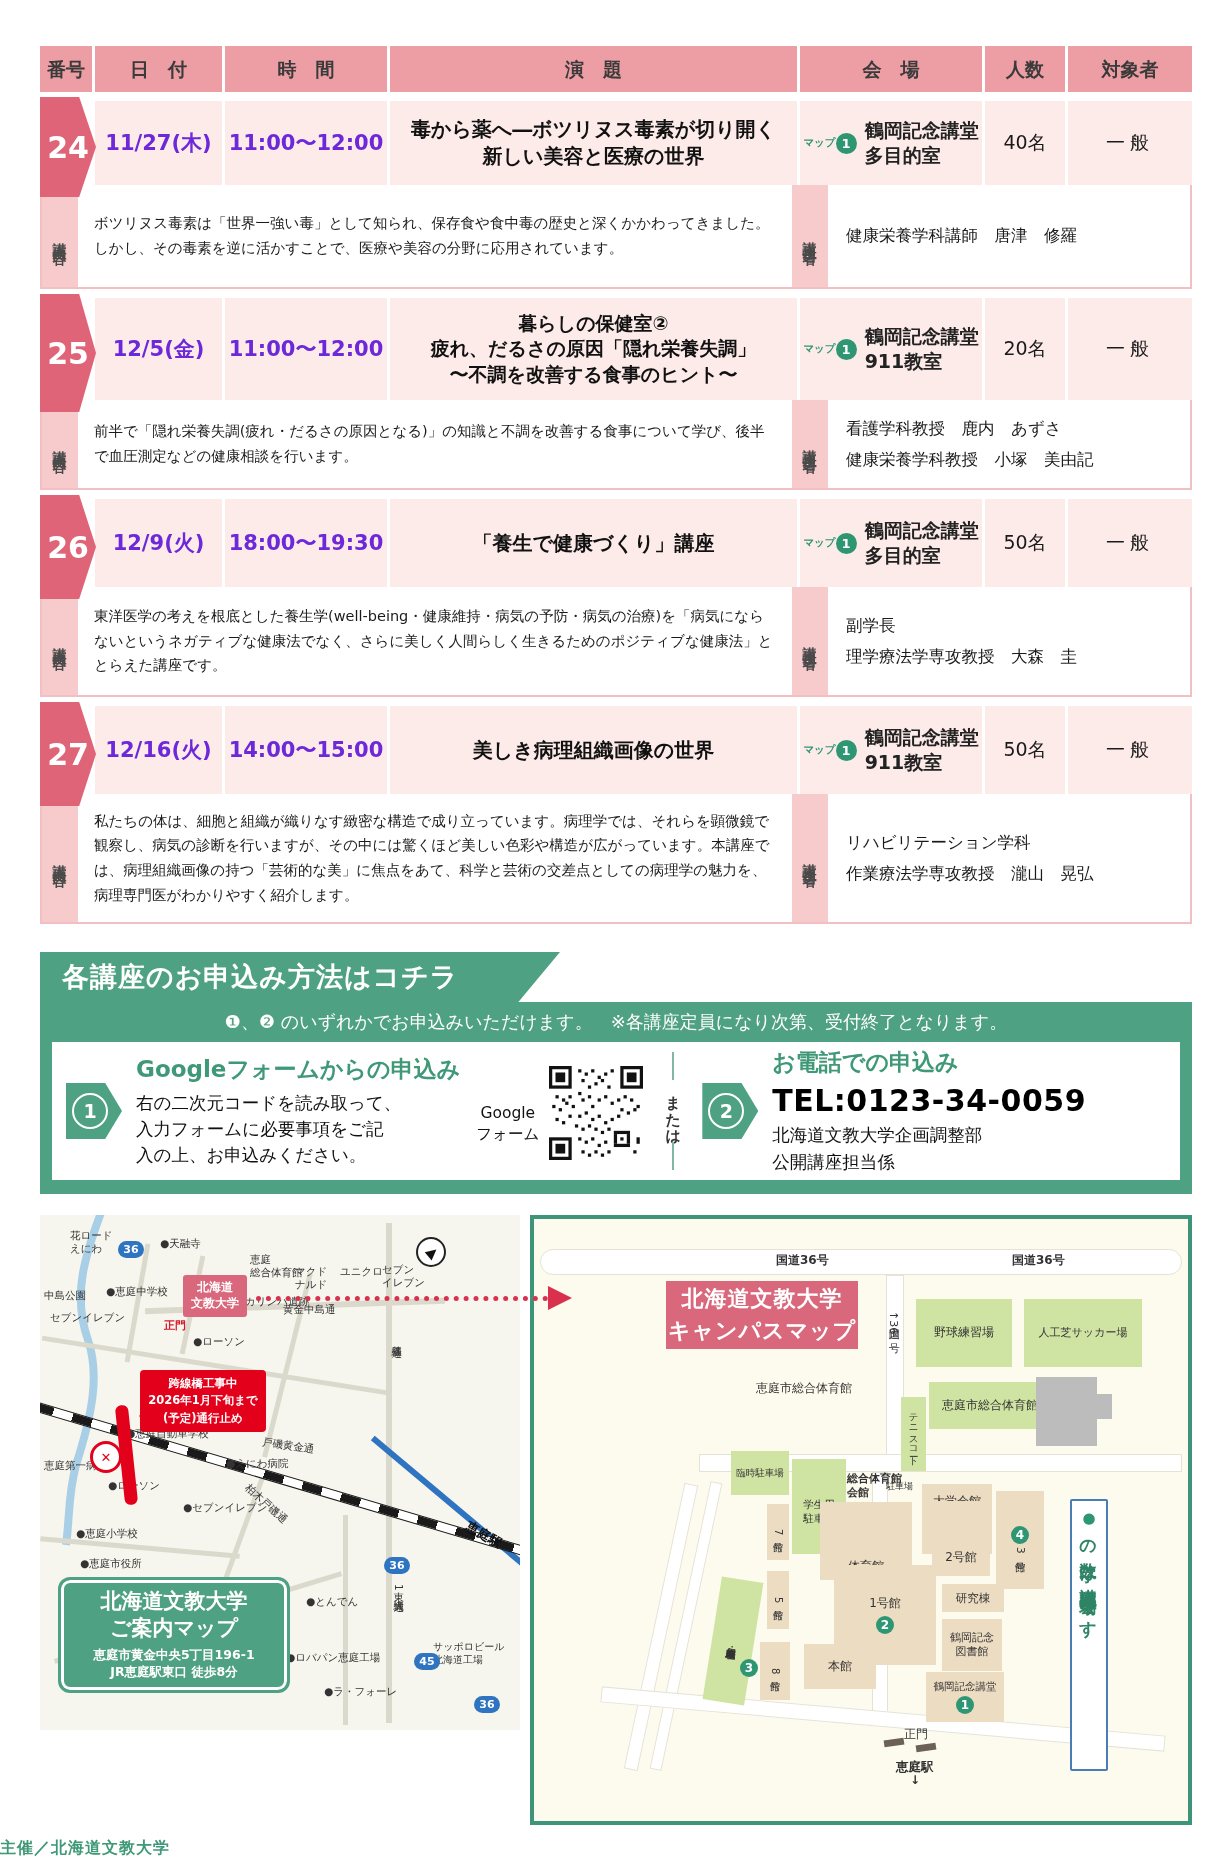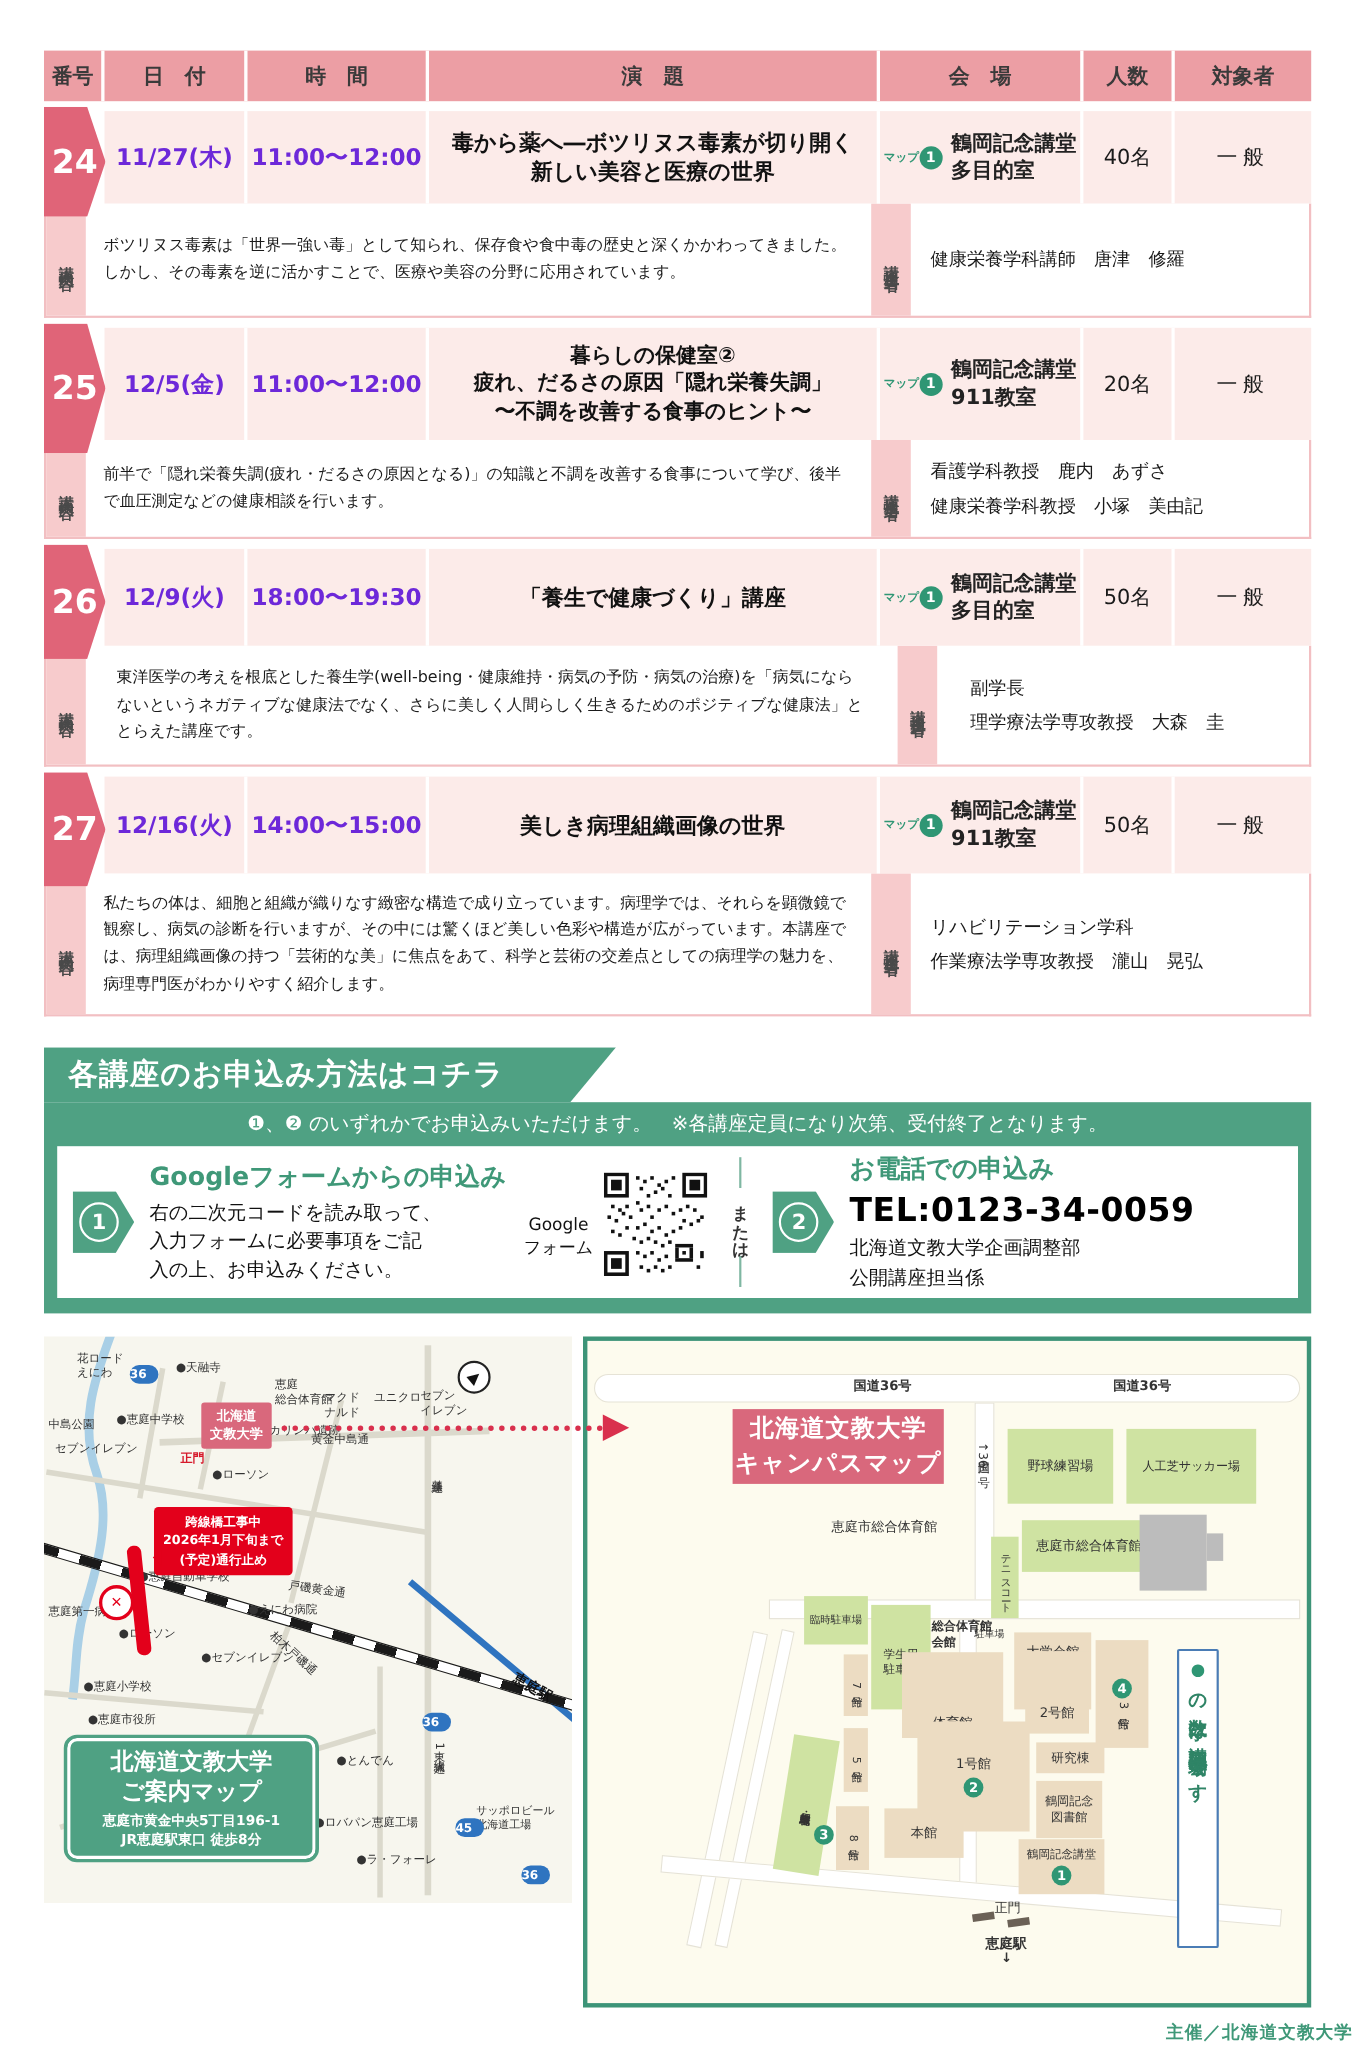--- a/index.html
+++ b/index.html
@@ -78,21 +78,21 @@
           transform:rotate(16.5deg); transform-origin:left center; }
   .blue-road { position:absolute; background:#2f74c0; }
   .ml { position:absolute; font-size:10.5px; color:#333; line-height:1.25; white-space:pre-line; }
   .ml.red { color:#d61a2c; font-weight:bold; font-size:11px; }
   .ml.rot-station { transform:rotate(30deg); font-weight:bold; font-size:13px; color:#111; }
   .ml.vert { writing-mode:vertical-rl; letter-spacing:1px; }
   .ml.r-clark { transform:rotate(-18deg); }
   .ml.r-kashiwagi { transform:rotate(42deg); }
   .ml.r-toiso { transform:rotate(8deg); }
   .shield { position:absolute; width:26px; height:17px; background:#2f74c0; border-radius:9px; color:#fff;
-            font-size:11px; font-weight:bold; line-height:17px; }
+            font-size:11px; font-weight:bold; text-align:center; line-height:17px; }
   .compass { position:absolute; left:376px; top:22px; width:30px; height:30px; border:2px solid #222;
              border-radius:50%; background:#fff; display:flex; align-items:center; justify-content:center; box-sizing:border-box; }
   .compass span { transform:rotate(-40deg); font-size:14px; color:#111; }
   .crossing { position:absolute; left:50px; top:226px; width:26px; height:26px; background:#fff;
               border:3px solid #e3001b; border-radius:50%; color:#e3001b; font-weight:bold; font-size:13px;
               display:flex; align-items:center; justify-content:center; z-index:3; }
   .red-strip { position:absolute; left:80px; top:190px; width:13px; height:100px; background:#e3001b;
                border-radius:6px; transform:rotate(-6deg); z-index:2; }
   .callout { position:absolute; left:100px; top:155px; width:122px; background:#e3001b; border-radius:4px;
              color:#fff; font-size:11.5px; font-weight:bold; text-align:center; line-height:1.5;
@@ -123,21 +123,21 @@
                   text-align:center; line-height:1.45; white-space:pre-line; letter-spacing:1px; z-index:3; }
   .note-box { position:absolute; left:536px; top:280px; width:38px; height:272px; background:#fff;
               border:2px solid #4a7cb5; border-radius:2px; display:flex; flex-direction:column; align-items:center;
               padding-top:8px; box-sizing:border-box; z-index:4; }
   .note-box .b { color:#2f9674; font-size:15px; }
   .note-box .t { writing-mode:vertical-rl; font-size:17px; font-weight:bold; color:#2f8466; letter-spacing:2px; margin-top:1px; }
   .gate { position:absolute; width:20px; height:7px; background:#6b6156; transform:rotate(-8deg); }
   .arrow-dash { position:absolute; left:256px; top:1296px; width:292px; border-top:5px dotted #d9304d; z-index:5; }
   .arrow-head { position:absolute; left:548px; top:1286px; width:0; height:0; border-left:24px solid #d9304d;
                 border-top:12px solid transparent; border-bottom:12px solid transparent; z-index:5; }
-  .footer { position:absolute; left:0; top:1838px; width:100%; text-align:right; color:#3f9878;
+  .footer { position:absolute; left:0; top:1838px; width:100%; text-align:left; color:#3f9878;
             font-size:16px; font-weight:bold; letter-spacing:1px; }
 </style>
 </head>
 <body>
 
 <div class="page">
 
   <div class="course-table">
     <div class="t-head">
       <div class="cell c-num">番号</div>
@@ -253,21 +253,21 @@
           </div>
           <div class="venue-text">
             <div>鶴岡記念講堂</div>
                 <div>多目的室</div>
           </div>
         </div>
           </div>
         <div class="cell c-cap bd-cap">50名</div>
         <div class="cell c-aud bd-aud">一般</div>
       </div>
-      <div class="row-content" style="height:110px;gap:12px;">
+      <div class="row-content" style="height:110px;">
         <div class="tab-vert">
             <span>講座内容</span>
           </div>
         <div class="desc">
             <div>東洋医学の考えを根底とした養生学(well-being・健康維持・病気の予防・病気の治療)を「病気にならないというネガティブな健康法でなく、さらに美しく人間らしく生きるためのポジティブな健康法」ととらえた講座です。</div>
           </div>
         <div class="tab-vert">
             <span>講座担当者</span>
           </div>
         <div class="lect">

